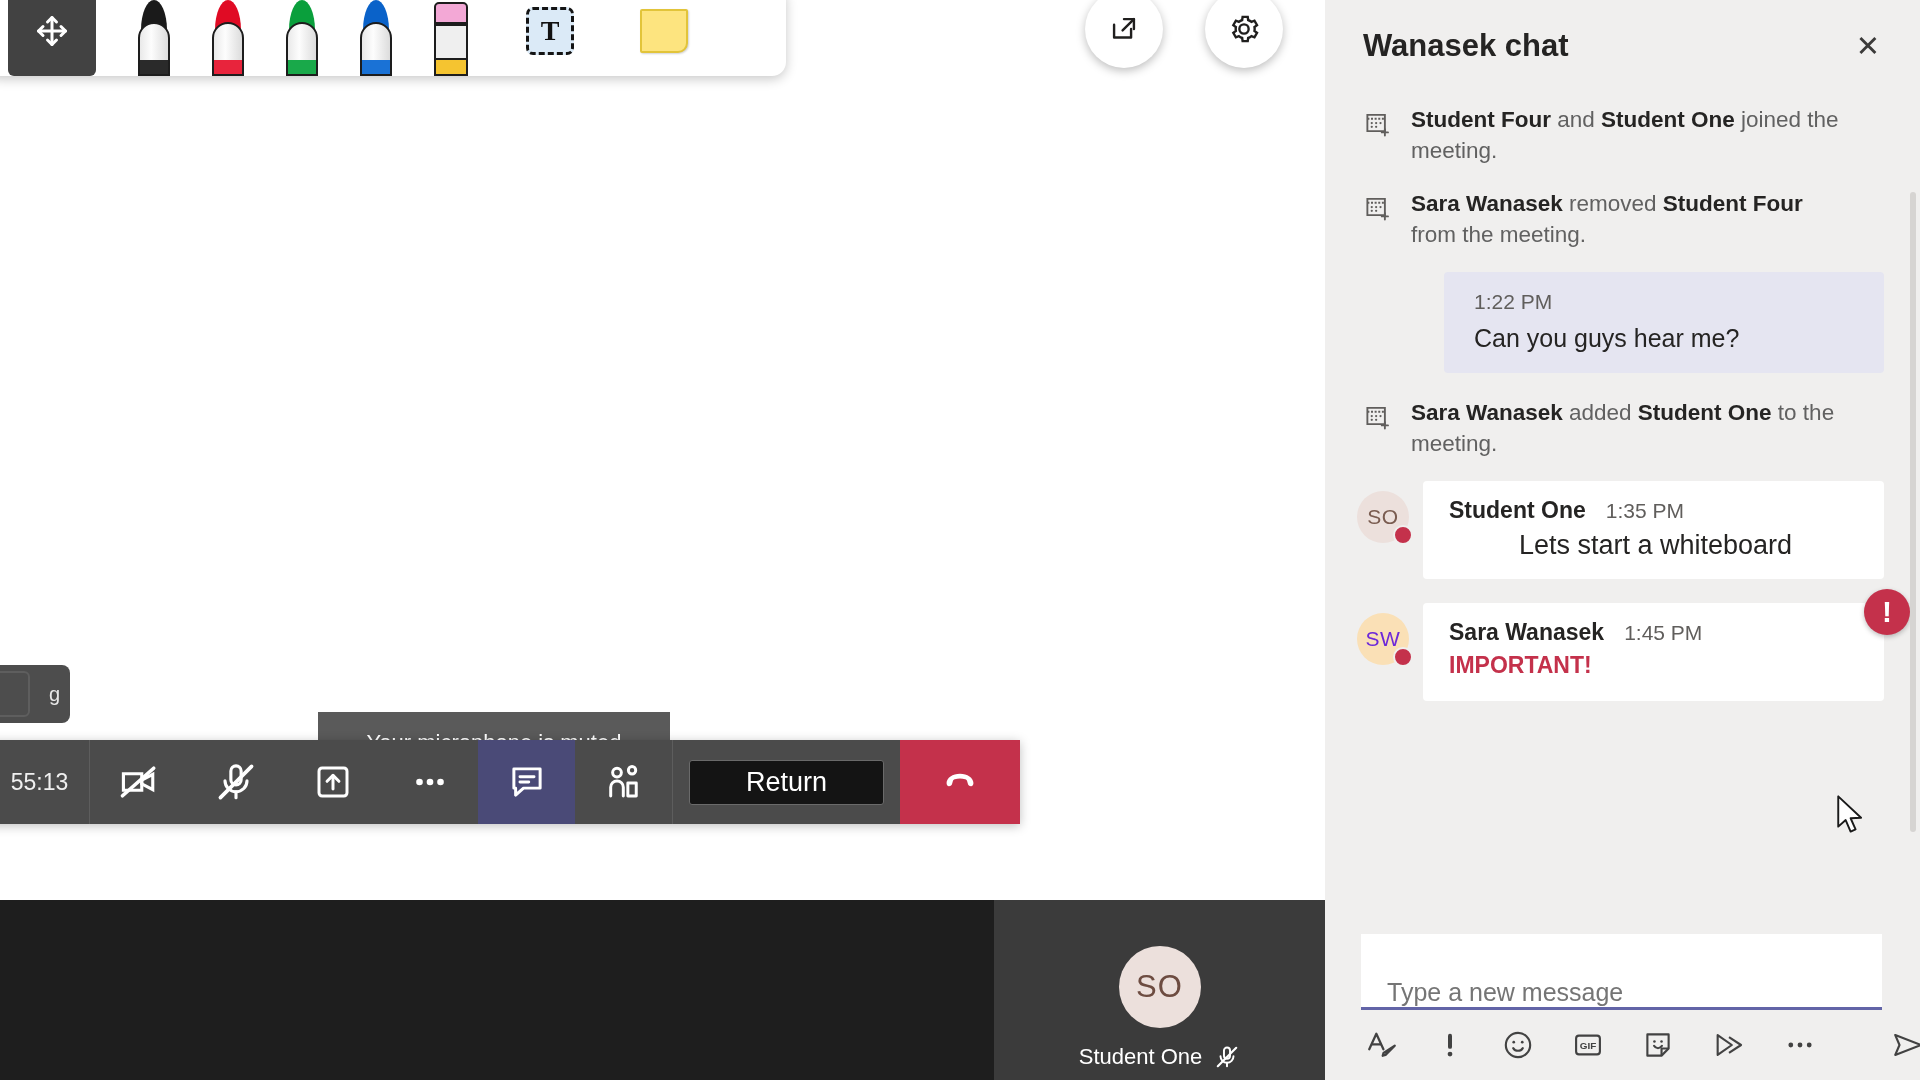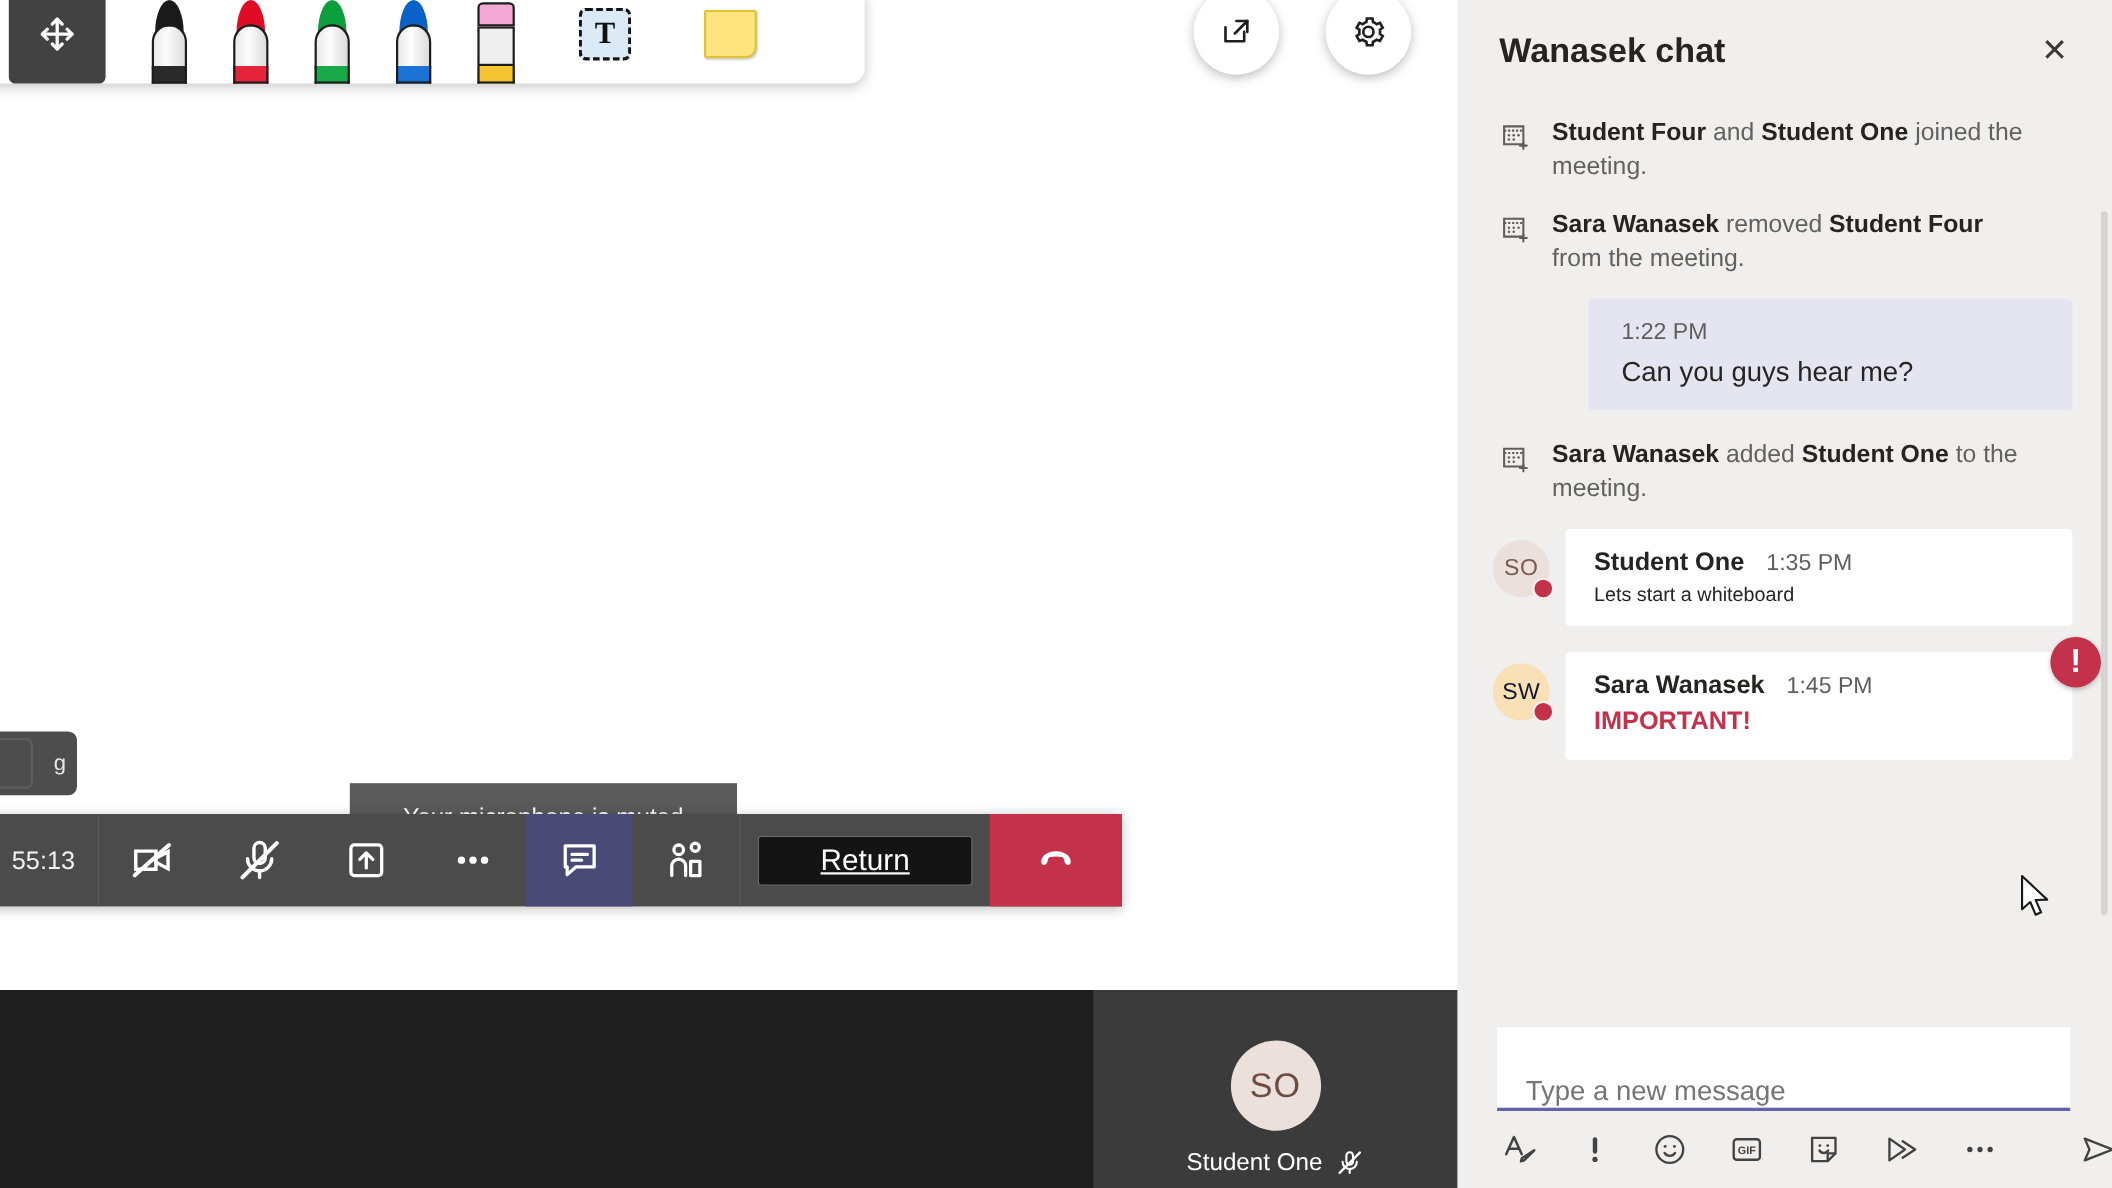--- a/index.html
+++ b/index.html
@@ -124,21 +124,21 @@
     width: 97px; display: flex; align-items: center; justify-content: center;
     cursor: pointer;
   }
   .ctrl-btn.active { background: #4a4a77; }
   .return-wrap { flex: 1; display: flex; align-items: center; justify-content: center;
     border-left: 1px solid #5d5d5d; }
   .return-btn {
     background: #141414; color: #fff; font-size: 27px;
     width: 195px; height: 45px; border: 1px solid #6a6a6a;
     border-radius: 3px; cursor: pointer;
-    display: flex; align-items: center; justify-content: center; text-decoration: underline;
+    display: flex; align-items: center; justify-content: center;
   }
   .hangup {
     width: 120px; background: #c4314b; display: flex;
     align-items: center; justify-content: center; cursor: pointer;
   }
 
   
   .video-strip {
     position: absolute; left: 0; top: 900px; width: 1325px; height: 180px;
     display: flex; background: #1b1b1b;
@@ -189,34 +189,34 @@
   .bubble-text { font-size: 25px; color: #252423; }
 
   .msg-left { display: flex; gap: 14px; margin-bottom: 24px; align-items: flex-start; }
   .avatar-wrap { position: relative; flex: 0 0 auto; margin-top: 10px; }
   .avatar {
     width: 52px; height: 52px; border-radius: 50%;
     display: flex; align-items: center; justify-content: center;
     font-size: 21px; letter-spacing: .5px;
   }
   .av-so { background: #ece0dc; color: #7a5c50; }
-  .av-sw { background: #fae0b6; color: #0f172a; }
+  .av-sw { background: #fae0b6; color: #6d28d9; }
   .status-dot {
     position: absolute; right: -4px; bottom: -2px;
     width: 20px; height: 20px; border-radius: 50%;
     background: #c4314b; border: 2px solid #f0efee;
   }
   .msg-card {
     background: #fff; border-radius: 4px; flex: 1;
     padding: 16px 22px 18px 26px; position: relative;
   }
   .msg-head { display: flex; align-items: baseline; gap: 20px; margin-bottom: 6px; }
   .msg-author { font-size: 23px; font-weight: bold; color: #252423; }
   .msg-time { font-size: 21px; color: #605e5c; }
-  .msg-body { font-size: 18px; color: #252423; }
+  .msg-body { font-size: 27px; color: #252423; text-align: center; }
   .important-label {
     font-size: 23px; font-weight: bold; color: #c4314b; margin-bottom: 4px;
   }
   .important-badge {
     position: absolute; right: -26px; top: -14px;
     width: 46px; height: 46px; border-radius: 50%; background: #c4314b;
     display: flex; align-items: center; justify-content: center;
     color: #fff; font-size: 30px; font-weight: bold;
     box-shadow: 0 2px 5px rgba(0,0,0,.25);
   }

